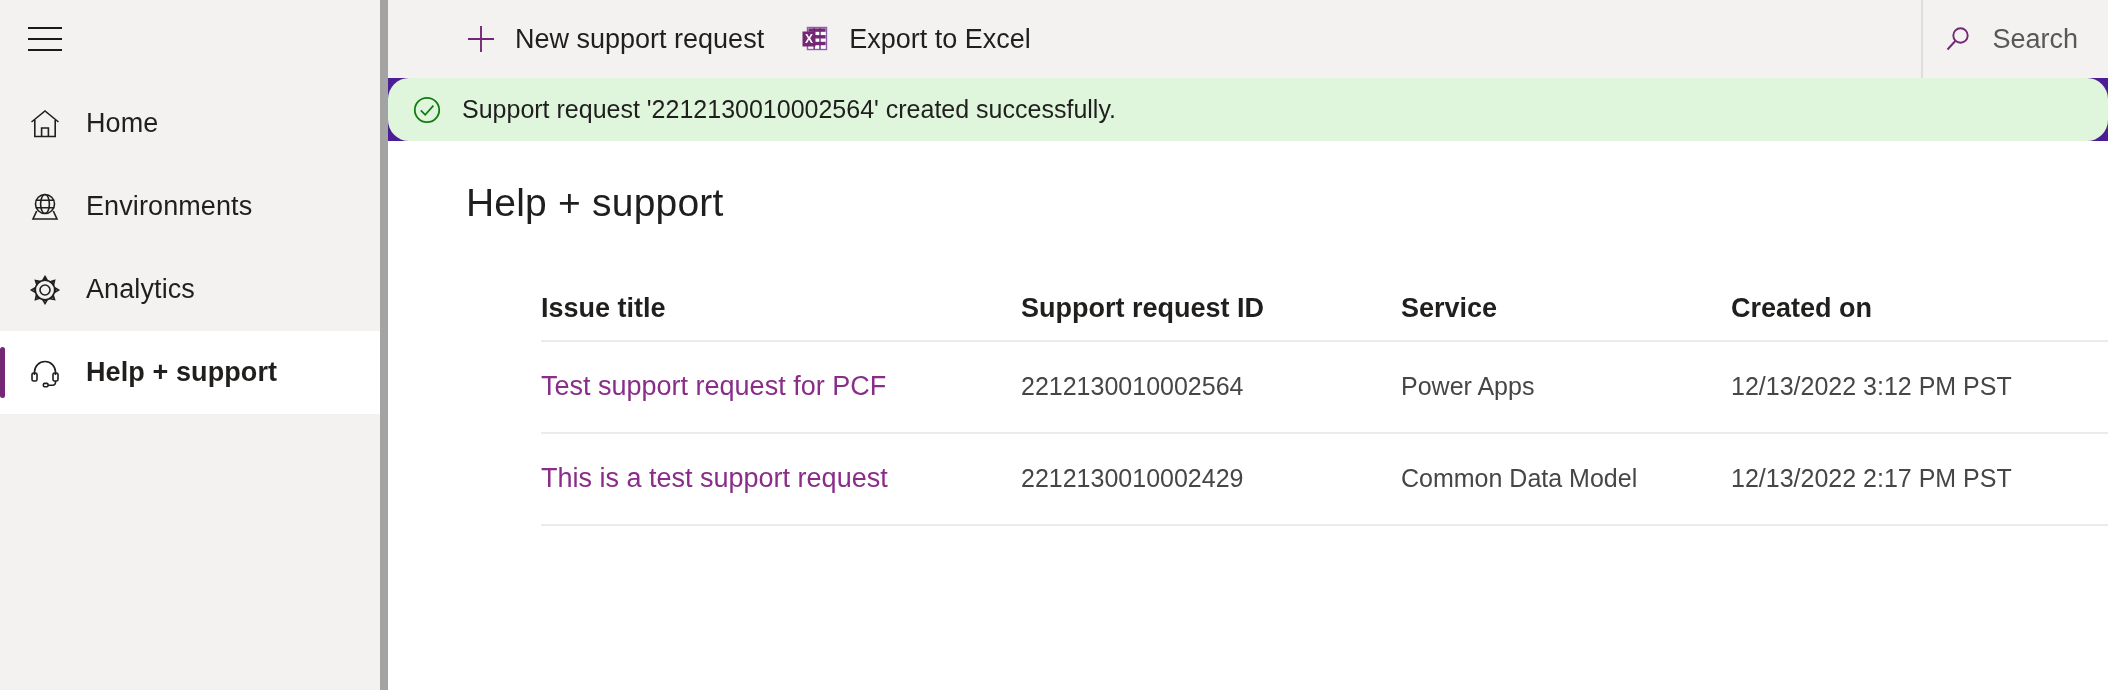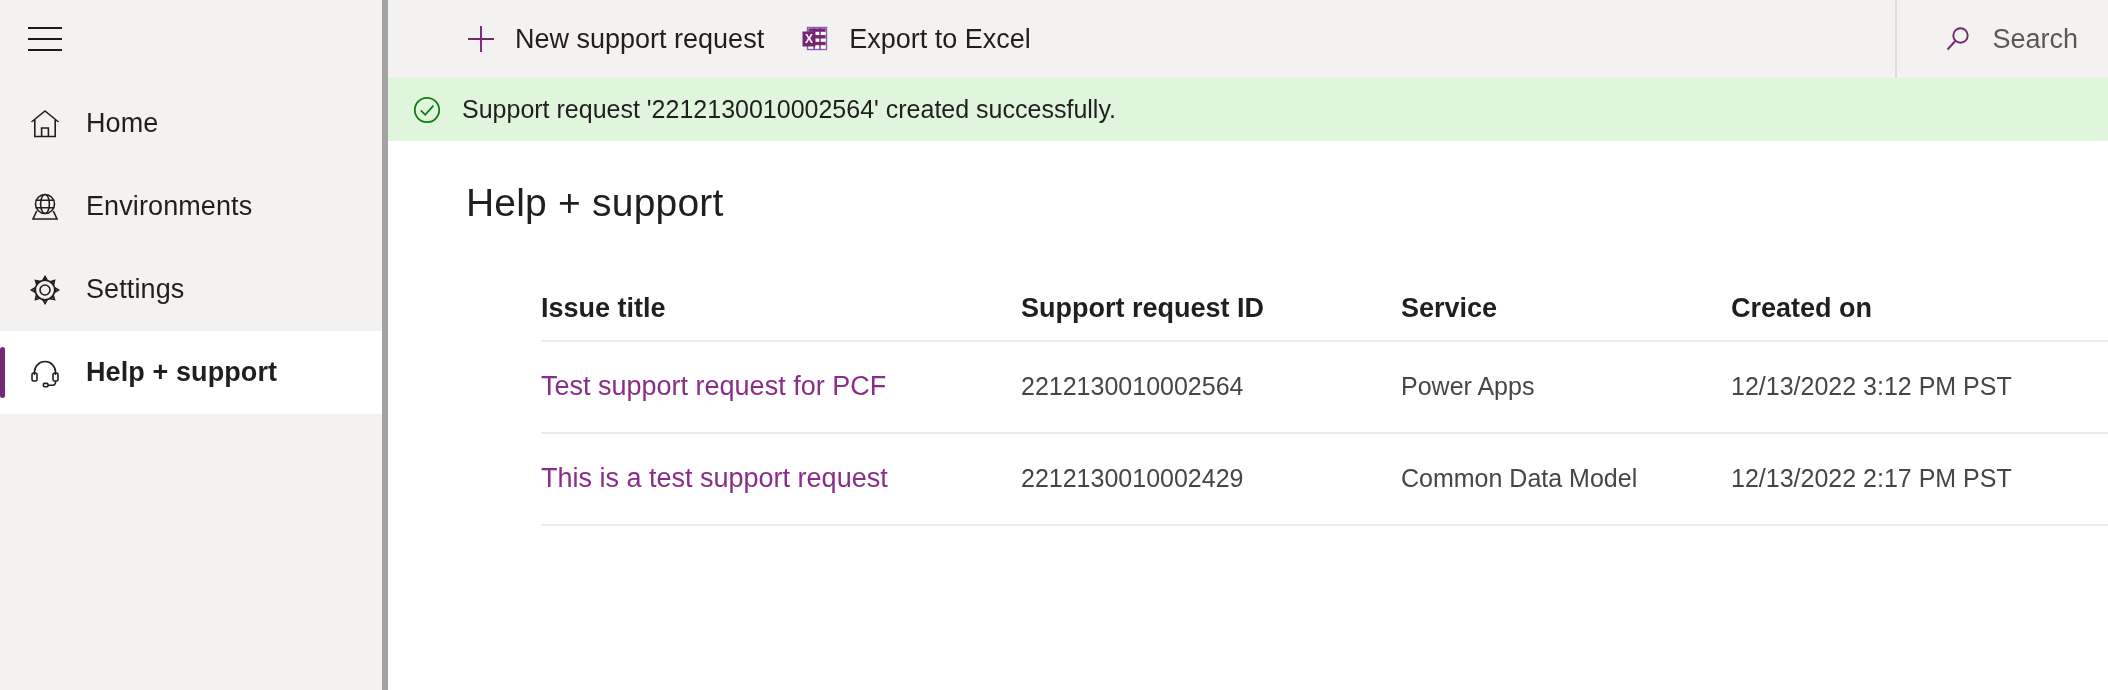--- a/index.html
+++ b/index.html
@@ -19,21 +19,21 @@
     display: flex;
     background: #ffffff;
   }
 
   
   .sidebar {
     position: relative;
     width: 388px;
     height: 690px;
     background: #f3f2f1;
-    border-right: 6px solid #a3a3a3;
+    border-right: 8px solid #a3a3a3;
     flex: 0 0 388px;
   }
 
   .hamburger-wrap {
     height: 78px;
     display: flex;
     align-items: center;
     padding-left: 22px;
   }
 
@@ -156,21 +156,21 @@
     color: #201f1e;
   }
 
   .search-zone {
     position: absolute;
     right: 0;
     top: 0;
     height: 78px;
     display: flex;
     align-items: center;
-    padding-left: 44px;
+    padding-left: 18px;
     padding-right: 30px;
     border-left: 2px solid #dedddc;
     cursor: text;
   }
   .search-icon {
     width: 34px; height: 34px;
     display: flex; align-items: center; justify-content: center;
     flex: 0 0 34px;
   }
   .search-text {
@@ -180,20 +180,21 @@
   }
 
   
   .banner {
     height: 63px;
     background: #dff6dd;
     display: flex;
     align-items: center;
     padding-left: 22px;
     flex: 0 0 63px;
+    border-radius: 21px;
   }
   .banner-icon {
     width: 34px; height: 34px;
     display: flex; align-items: center; justify-content: center;
     flex: 0 0 34px;
   }
   .banner-text {
     margin-left: 18px;
     font-size: 25px;
     color: #201f1e;
@@ -306,21 +307,21 @@
         <span class="nav-icon">
           <svg width="34" height="34" viewBox="0 0 34 34" fill="none" stroke="#201f1e" stroke-width="1.6">
             <circle cx="17" cy="17" r="5"></circle>
             <path d="M17 3.5 l2 3.4 h-4 z M17 30.5 l2 -3.4 h-4 z
                      M3.5 17 l3.4 2 v-4 z M30.5 17 l-3.4 2 v-4 z
                      M7.5 7.5 l3.9 0.8 -2.8 2.8 z M26.5 26.5 l-3.9 -0.8 2.8 -2.8 z
                      M26.5 7.5 l-0.8 3.9 -2.8 -2.8 z M7.5 26.5 l0.8 -3.9 2.8 2.8 z"></path>
             <circle cx="17" cy="17" r="9.7"></circle>
           </svg>
         </span>
-        <span class="nav-label">Settings</span>
+        <span class="nav-label">Analytics</span>
       </div>
 
 
       <div class="nav-item selected">
         <span class="nav-icon">
           <svg width="34" height="34" viewBox="0 0 34 34" fill="none" stroke="#201f1e" stroke-width="1.6">
             <path d="M6.5 19 V16 a10.5 10.5 0 0 1 21 0 v3"></path>
             <rect x="4" y="17" width="5" height="8" rx="1.6"></rect>
             <rect x="25" y="17" width="5" height="8" rx="1.6"></rect>
             <path d="M27.5 25 v1.6 a2.6 2.6 0 0 1 -2.6 2.6 H20"></path>

